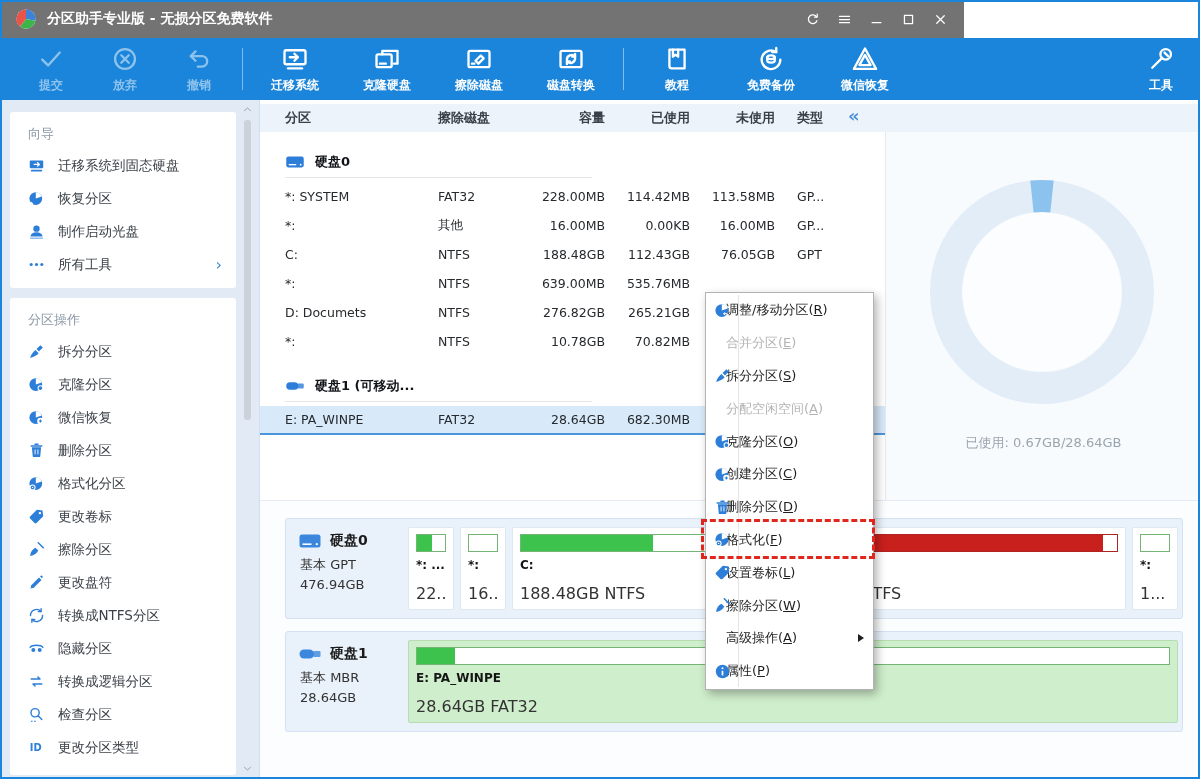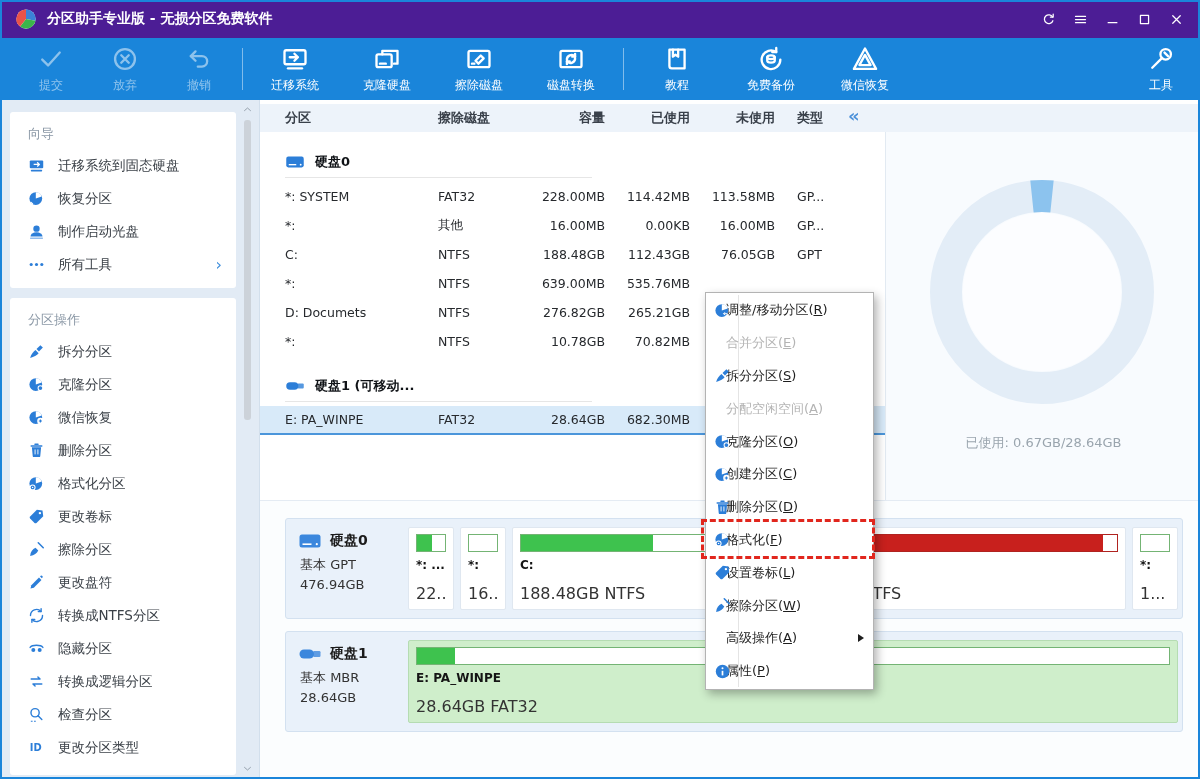--- a/index.html
+++ b/index.html
@@ -2,32 +2,32 @@
 <html><head>
 <meta charset="utf-8">
 <style>
   html,body{margin:0;padding:0}
   body{width:1200px;height:779px;position:relative;overflow:hidden;background:#fff;
        font-family:"DejaVu Sans","Liberation Sans",sans-serif;-webkit-font-smoothing:antialiased}
   .ic{display:inline-block;flex:none}
   .ic svg{display:block;width:100%;height:100%}
 
   
-  #titlebar{position:absolute;left:0;top:0;width:1200px;height:38px;background:#4c1d95;display:flex;align-items:center;z-index:10}
+  #titlebar{position:absolute;left:0;top:0;width:964px;height:38px;background:#737373;display:flex;align-items:center;z-index:10}
   #app-logo{width:22px;height:22px;margin-left:15px}
   #title-text{color:#fff;font-size:14px;font-weight:bold;margin-left:10px;white-space:nowrap}
   #win-controls{margin-left:auto;display:flex;align-items:center;margin-right:10px;gap:4px}
   .wc{width:28px;height:24px;display:flex;align-items:center;justify-content:center}
   .wc .ic{width:15px;height:15px}
 
   
   #toolbar{position:absolute;left:0;top:38px;width:1200px;height:62px;background:#1a85da;display:flex;align-items:center;padding-left:14px;box-sizing:border-box}
   .tb-btn{display:flex;flex-direction:column;align-items:center;justify-content:center;gap:4px;height:58px}
   .tb-btn .ic{width:28px;height:28px}
-  .tb-label{color:#fff;font-size:12px;font-weight:400;white-space:nowrap}
+  .tb-label{color:#fff;font-size:12px;font-weight:700;white-space:nowrap}
   .tb-btn.disabled{opacity:.5}
   .tb-divider{width:1px;height:42px;background:rgba(255,255,255,.45);margin:0 6px}
   .tb-g0{width:74px}.tb-g1{width:92px}.tb-g2{width:94px}.tb-g3{width:70px;margin-right:4px}
   .tb-spacer{flex:1}
 
   
   #sidebar{position:absolute;left:0;top:100px;width:260px;height:679px;background:#e2ebf5;border-right:1px solid #d2dfec;box-sizing:border-box}
   .side-card{position:absolute;left:10px;width:226px;background:#fff;border-radius:3px;overflow:hidden}
   #wizard-card{top:12px;height:176px}
   #ops-card{top:198px;height:477px}

